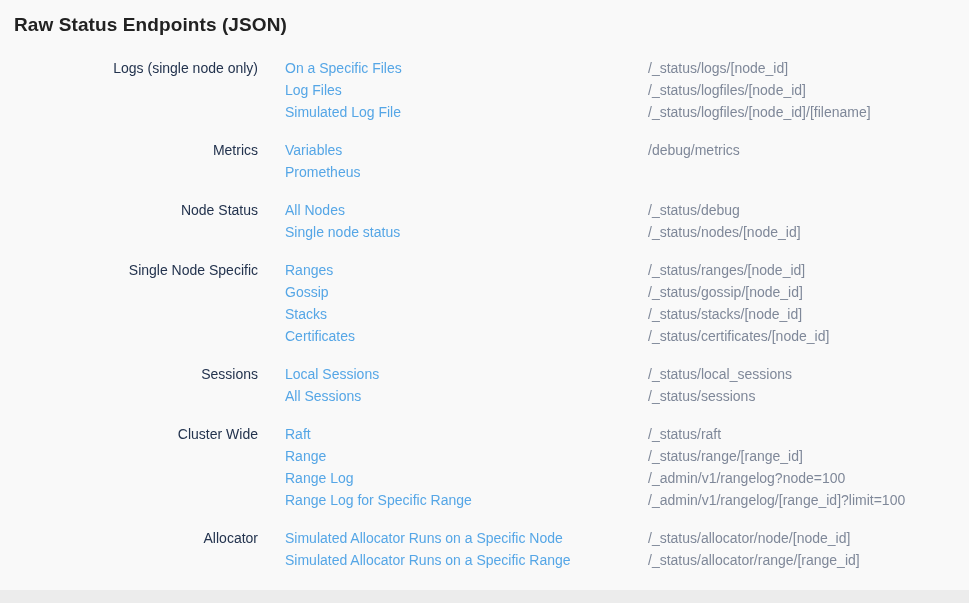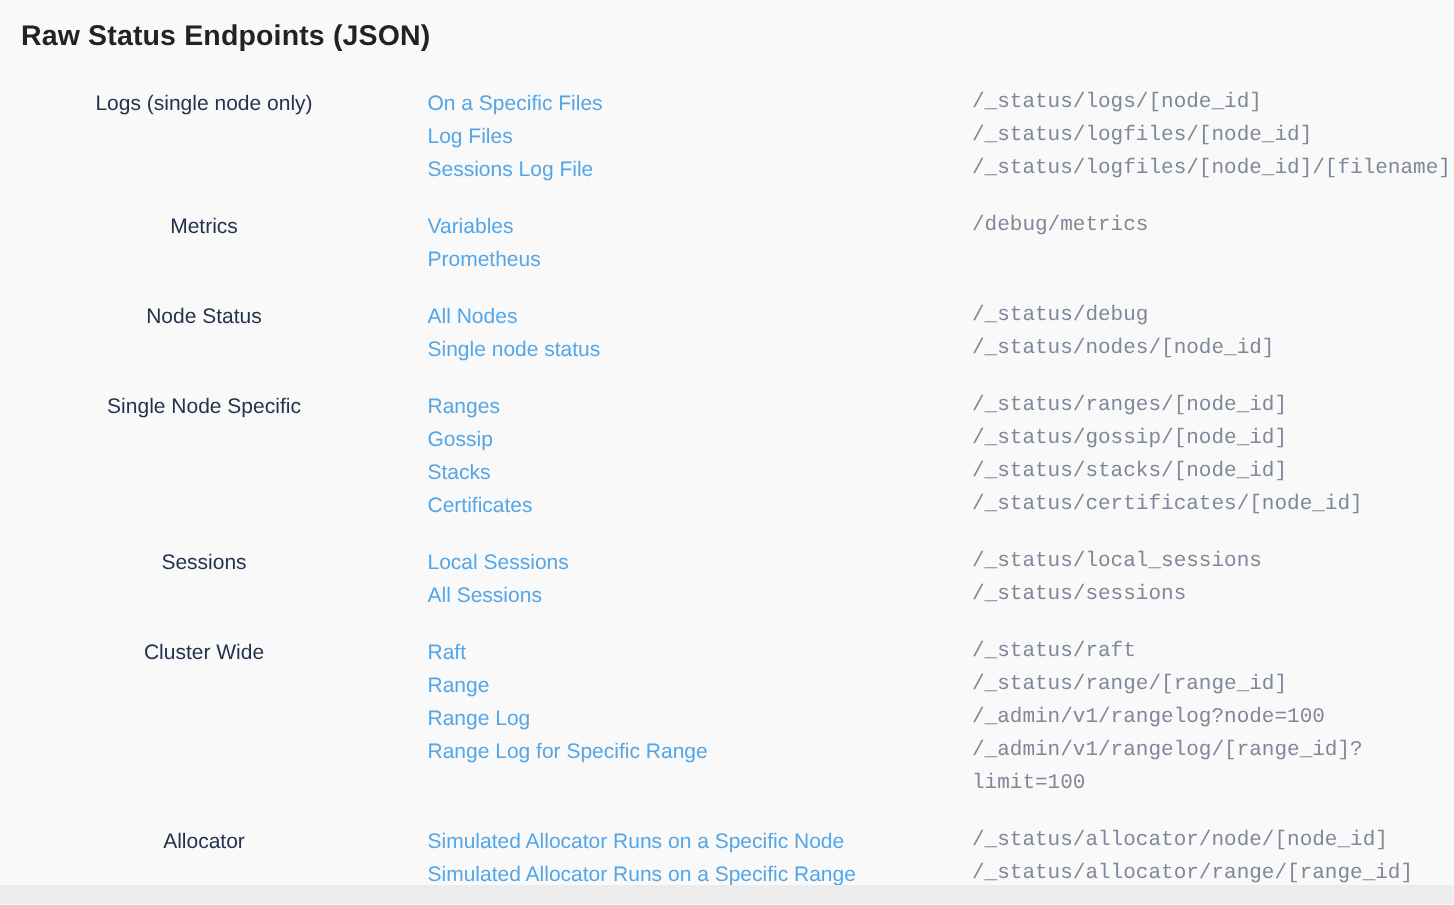--- a/index.html
+++ b/index.html
@@ -30,42 +30,41 @@
     color: var(--title-color);
     margin-bottom: 21px;
   }
   .section {
     display: grid;
     grid-template-columns: 244px 1fr;
     column-gap: 27px;
     margin-bottom: 16px;
   }
   .category {
-    text-align: center;
+    text-align: right;
     font-size: 14px;
     font-weight: 400;
     color: var(--category-color);
     line-height: 22px;
   }
   .rows { }
   .row {
     display: grid;
     grid-template-columns: 363px 1fr;
     line-height: 22px;
   }
   .link {
     color: var(--link-color);
     font-size: 14px;
     text-decoration: none;
     cursor: pointer;
   }
   .path {
     color: var(--path-color);
     font-size: 14px;
-    font-family: Liberation Mono, monospace;
   }
   .footer-band {
     position: absolute;
     left: 0; bottom: 0;
     width: 100%;
     height: 13px;
     background: var(--band);
   }
 </style>
 </head>
@@ -81,21 +80,21 @@
     <a class="link" href="#">On a Specific Files</a>
     <span class="path">/_status/logs/[node_id]</span>
   </div>
 
   <div class="row">
     <a class="link" href="#">Log Files</a>
     <span class="path">/_status/logfiles/[node_id]</span>
   </div>
 
   <div class="row">
-    <a class="link" href="#">Sessions Log File</a>
+    <a class="link" href="#">Simulated Log File</a>
     <span class="path">/_status/logfiles/[node_id]/[filename]</span>
   </div>
 </div>
   </div>
 
   <div class="section">
     <div class="category">Metrics</div>
     <div class="rows">
   <div class="row">
     <a class="link" href="#">Variables</a>

